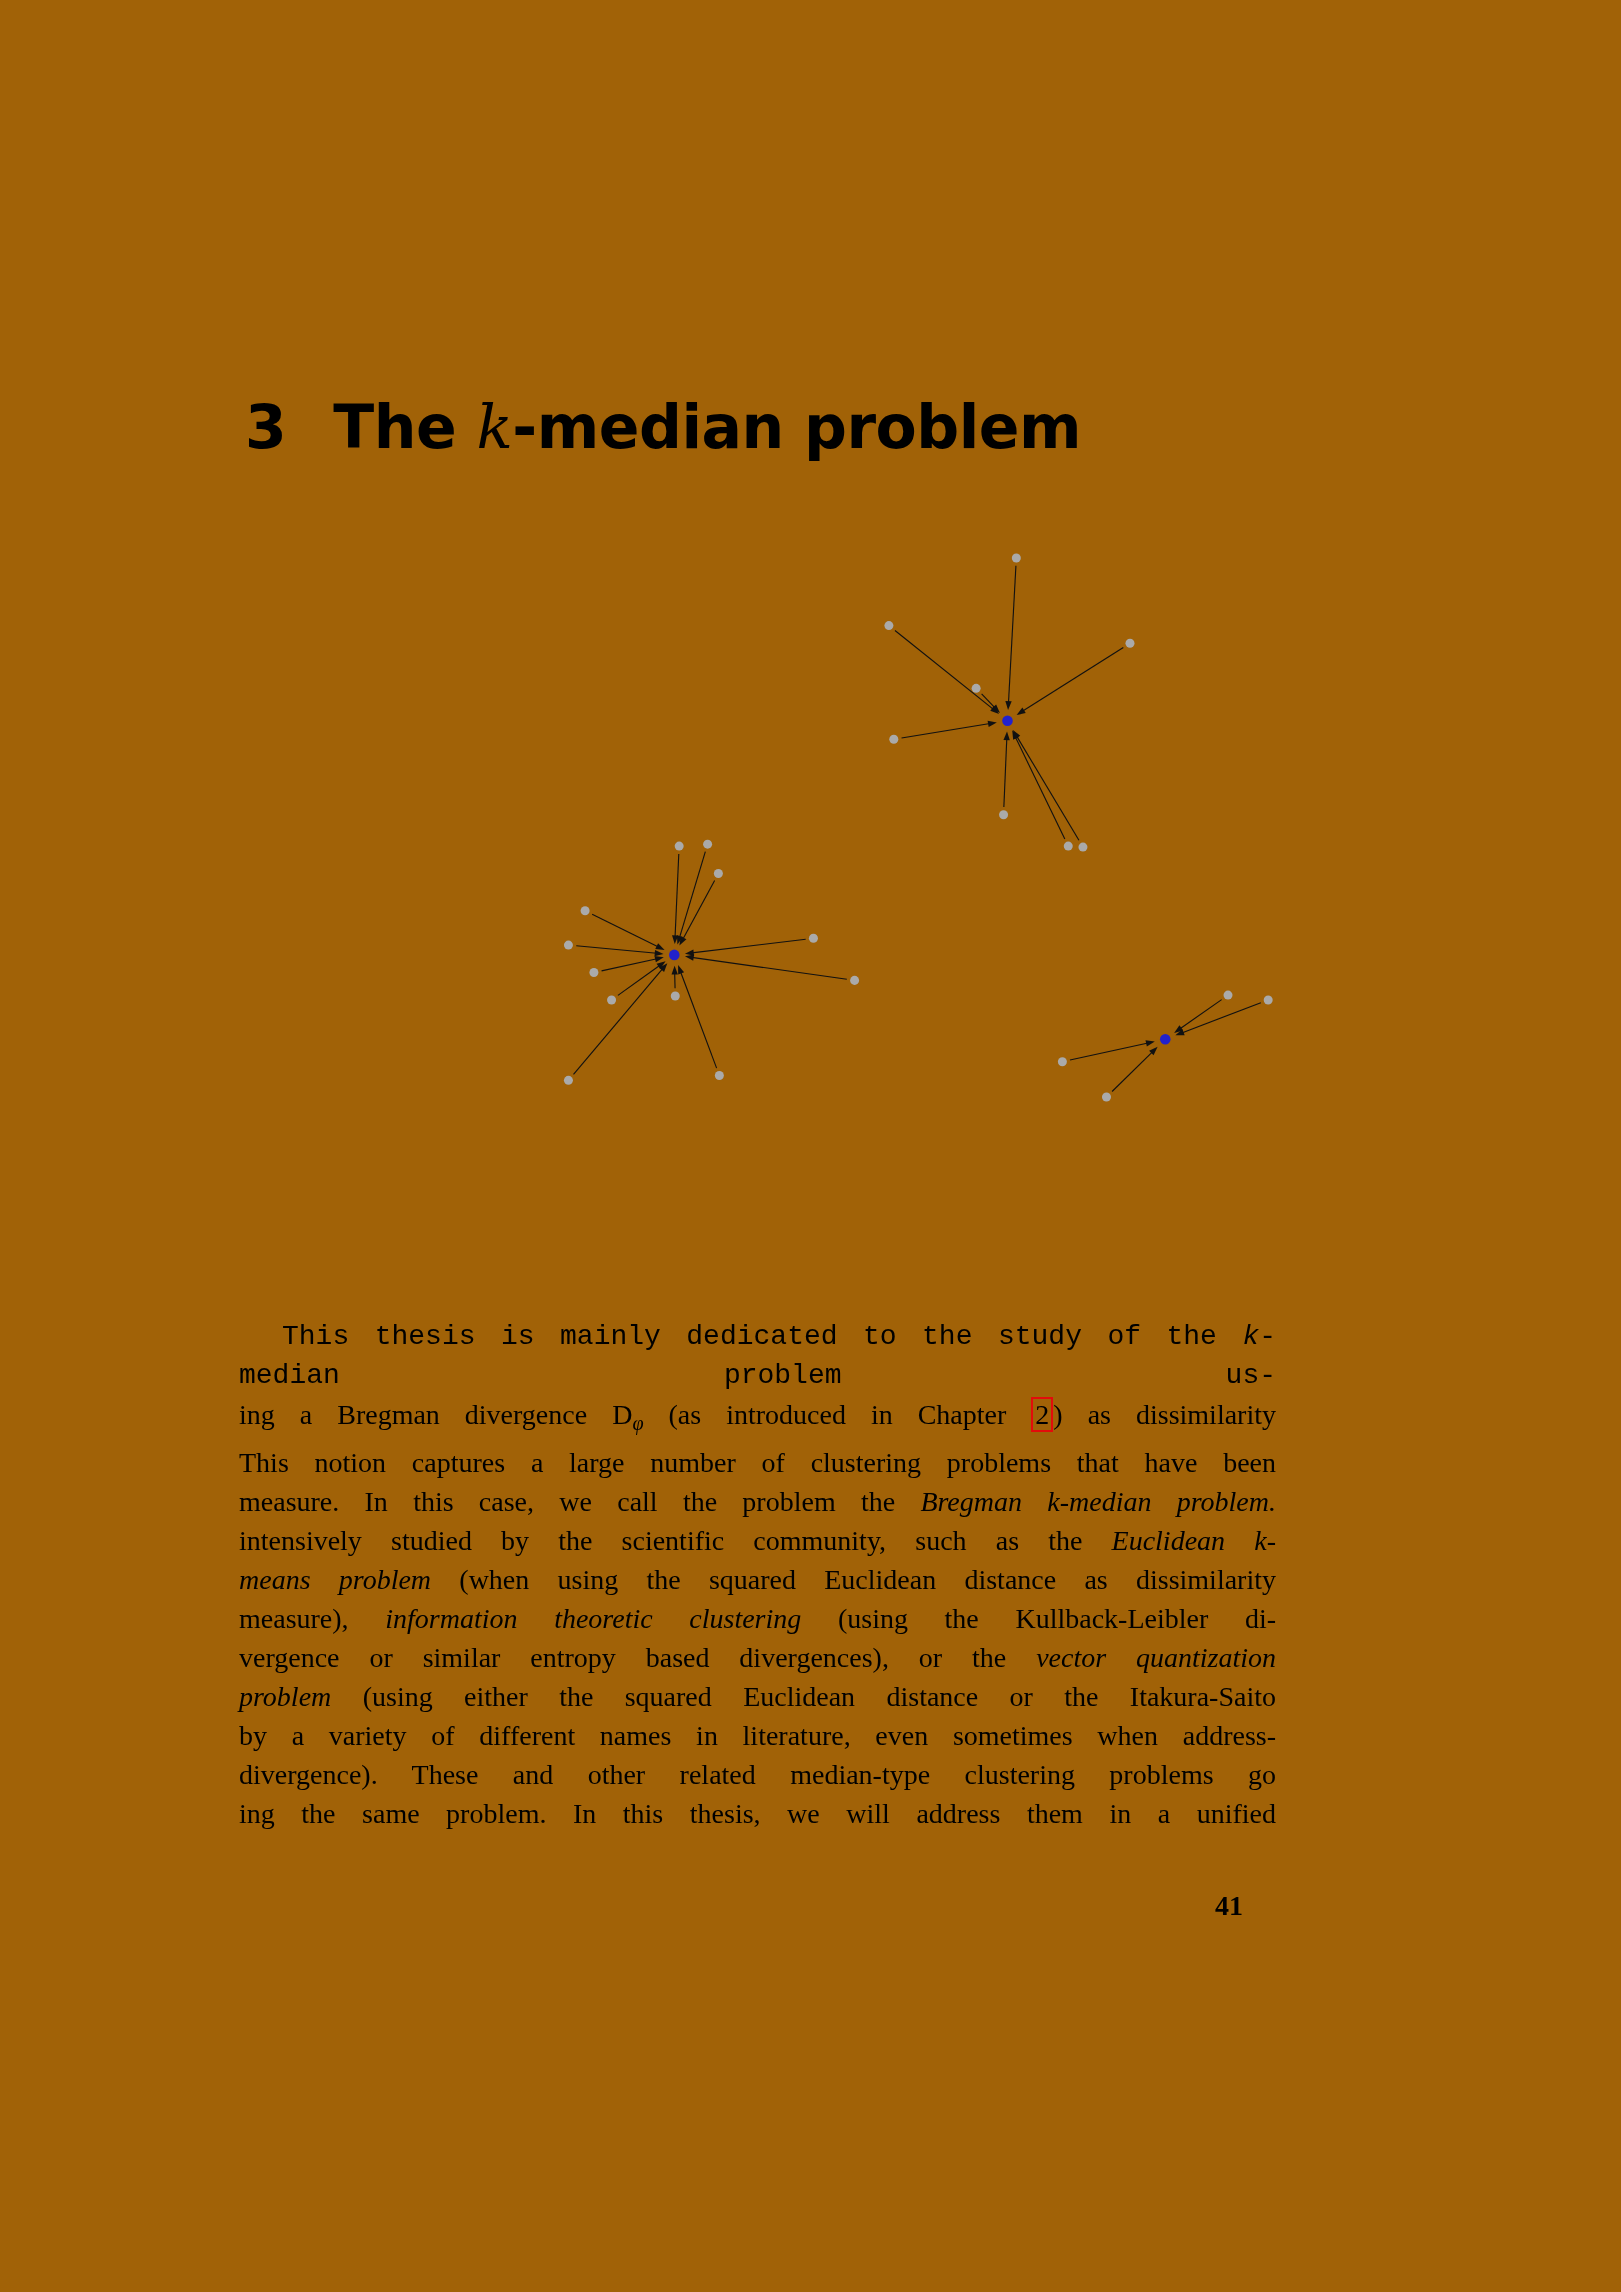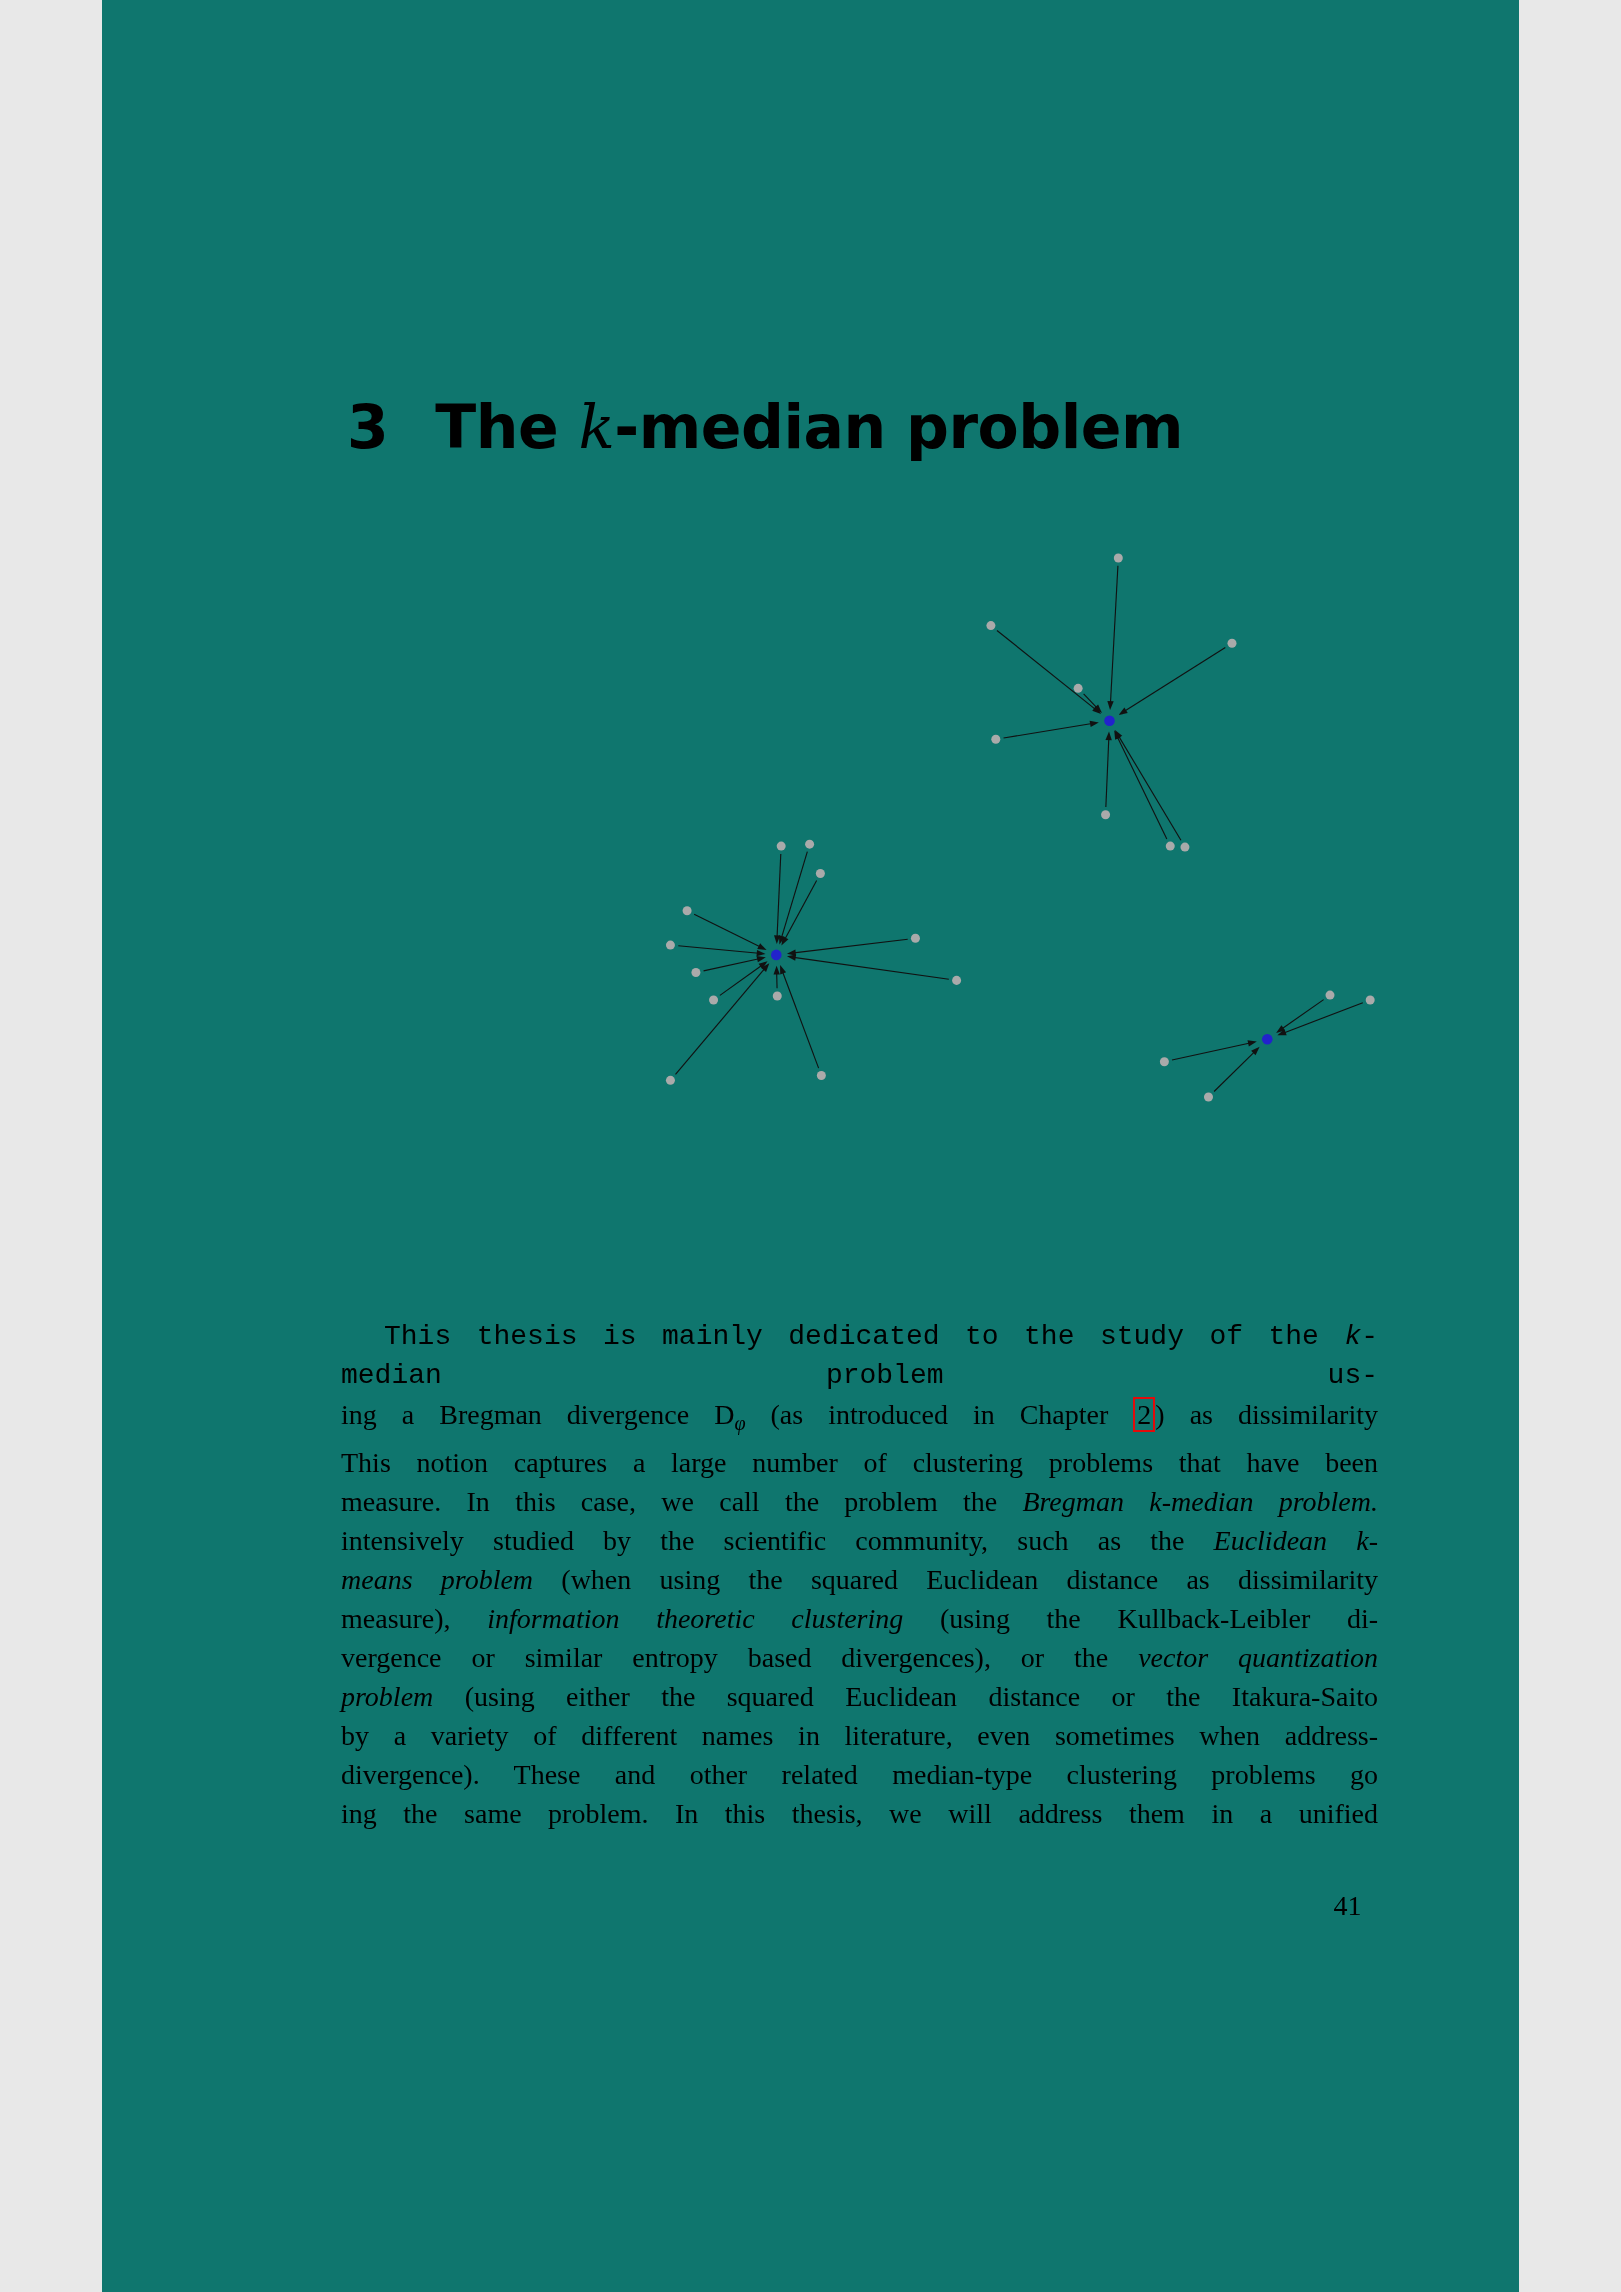--- a/index.html
+++ b/index.html
@@ -2,24 +2,24 @@
 <html><head>
 <meta charset="utf-8">
 <style>
   html, body {
     margin: 0;
     padding: 0;
     background: #e8e8e8;
   }
   .page {
     position: relative;
-    width: 1417px;
+    width: 1621px;
     height: 2293px;
     margin: 0 auto;
-    background: #0f766e;
+    background: #a16207;
     overflow: hidden;
     font-family: "Liberation Serif", serif;
     color: #000000;
   }
 
   
   .heading {
     position: absolute;
     left: 245px;
     top: 397px;
@@ -84,23 +84,24 @@
     text-decoration: none;
     cursor: pointer;
   }
 
   
   .page-number {
     position: absolute;
     left: 1215px;
     top: 1886px;
     width: 61px;
-    text-align: center;
+    text-align: left;
     font-size: 28px;
     line-height: 39px;
+    font-weight: bold;
   }
 </style>
 </head>
 <body>
 
 <div class="page">
 
   <div class="heading">
     <span class="sec-num">3</span><span class="sec-title"><span>The </span><span class="math-k">k</span><span>-median problem</span></span>
   </div>

